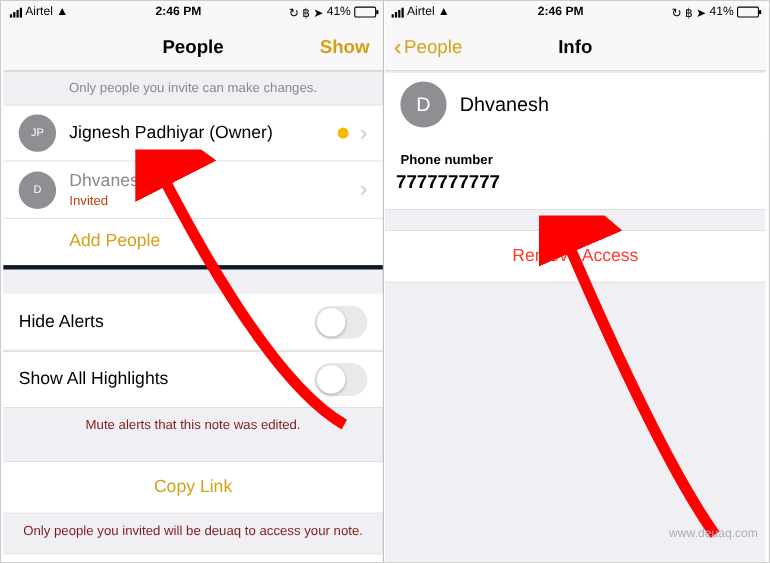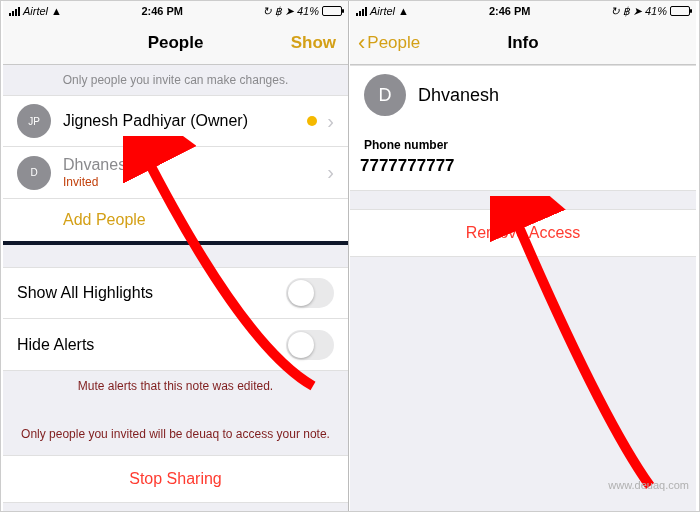--- a/index.html
+++ b/index.html
@@ -2,21 +2,21 @@
 <html><head>
 <meta charset="utf-8">
 <style>
   * { box-sizing: border-box; margin: 0; padding: 0; font-family: -apple-system, "Helvetica Neue", Arial, sans-serif; }
   body { background: #fff; }
   .frame { position: relative; width: 700px; height: 512px; border: 1px solid #ccc; overflow: hidden; }
   .phone { position: absolute; top: 0; height: 100%; background: #efeff4; }
   .phone.left { left: 2px; width: 346px; border-right: 1px solid #bbb; }
   .phone.right { left: 349px; width: 346px; }
   .statusbar { height: 20px; background: #f8f8f8; display: flex; align-items: center; justify-content: space-between; font-size: 11px; padding: 0 6px; color: #000; }
-  .sb-left, .sb-right { display: flex; align-items: center; gap: 3px; font-style: italic; }
+  .sb-left, .sb-right { display: flex; align-items: center; gap: 3px; }
   .sb-center { font-weight: 600; }
   .signal { display: inline-flex; gap: 1px; align-items: flex-end; }
   .signal span { width: 2px; background: #000; }
   .signal span:nth-child(1){height:3px} .signal span:nth-child(2){height:5px} .signal span:nth-child(3){height:7px} .signal span:nth-child(4){height:9px}
   .battery { width: 20px; height: 10px; border: 1px solid #000; border-radius: 2px; position: relative; }
   .battery::after { content:""; position:absolute; right:-3px; top:2px; width:2px; height:4px; background:#000; border-radius:1px; }
   .battery-fill { height:100%; width:40%; background:#000; }
   .navbar { height: 44px; background: #f8f8f8; border-bottom: 1px solid #c8c8c8; position: relative; display: flex; align-items: center; justify-content: center; }
   .nav-title { font-size: 17px; font-weight: 600; }
   .nav-right { position: absolute; right: 12px; color: #d4a017; font-size: 17px; font-weight: 600; }
@@ -97,38 +97,39 @@
         <div class="row-title gray">Dhvanesh</div>
         <div class="row-sub">Invited</div>
       </div>
       <div class="disclosure">›</div>
     </div>
 
     <div class="add-people">Add People</div>
 
     <div class="gap"></div>
 
+    <div class="row">
+      <div class="row-main">
+          <div class="row-title">Hide Alerts</div>
+        </div>
+      <div class="toggle"></div>
+    </div>
+
     <div class="row first">
       <div class="row-main">
           <div class="row-title">Show All Highlights</div>
         </div>
       <div class="toggle"></div>
     </div>
 
-    <div class="row">
-      <div class="row-main">
-          <div class="row-title">Hide Alerts</div>
-        </div>
-      <div class="toggle"></div>
-    </div>
-
     <div class="footer-note">Mute alerts that this note was edited.</div>
 
     <div class="gap" style="height:12px"></div>
 
+    <div class="action-row accent" style="border-top:1px solid #e0e0e0;border-bottom:1px solid #e0e0e0">Copy Link</div>
 
     <div class="footer-note">Only people you invited will be deuaq to access your note.</div>
 
     <div class="action-row danger" style="border-top:1px solid #e0e0e0;border-bottom:1px solid #e0e0e0">Stop Sharing</div>
 
     <div class="arrow" style="left:120px; top:135px;">
       <svg width="210" height="260">
         <defs>
             <marker id="ah1" markerWidth="10" markerHeight="10" refX="2" refY="5" orient="auto">
               <path d="M0,0 L10,5 L0,10 Z" fill="#ff0000"></path>

